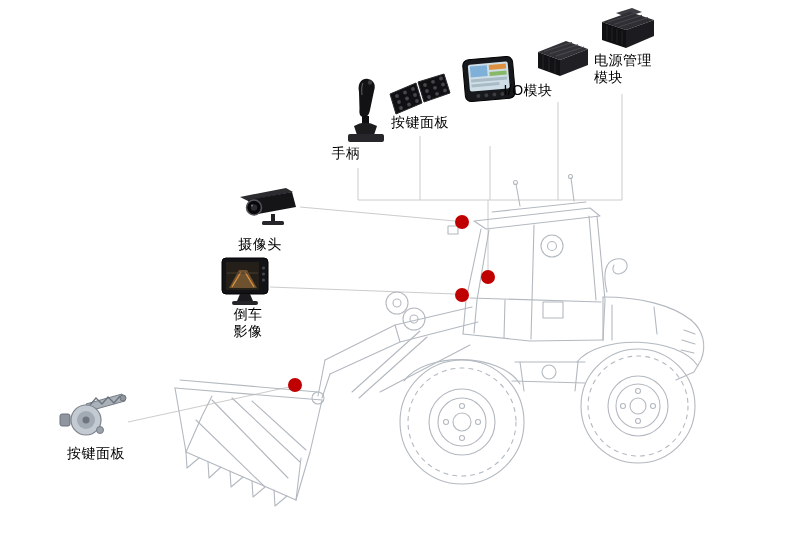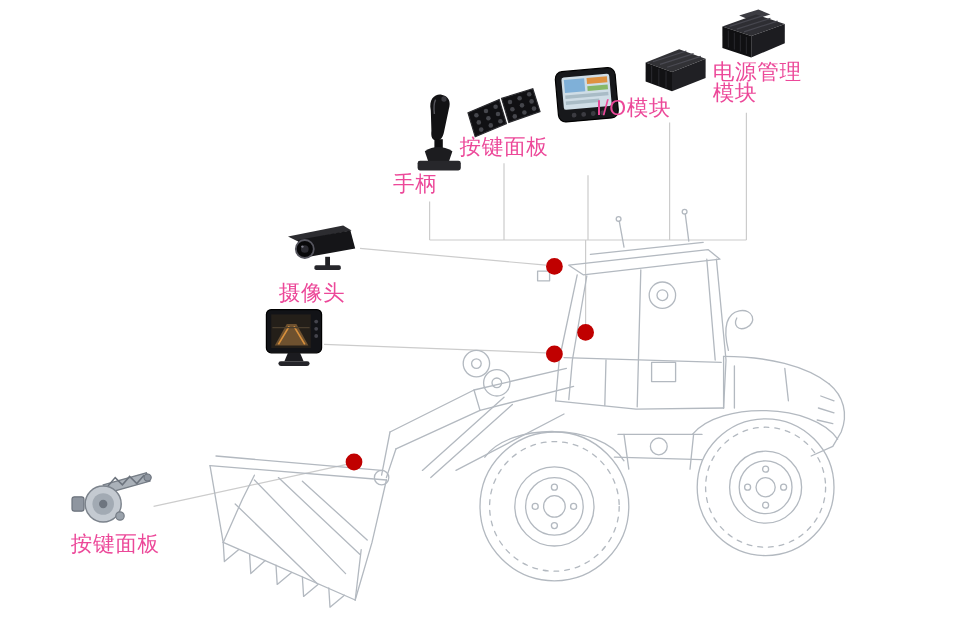--- a/index.html
+++ b/index.html
@@ -1,19 +1,19 @@
 <!DOCTYPE html>
 <html><head>
 <meta charset="utf-8">
 <style>
   html,body{margin:0;padding:0;background:#ffffff;}
   #stage{position:relative;width:800px;height:536px;background:#ffffff;overflow:hidden;
          font-family:"Liberation Sans",sans-serif;}
   #stage svg{position:absolute;left:0;top:0;}
-  .label{position:absolute;font-size:18px;line-height:17px;color:#ec4899;
+  .label{position:absolute;font-size:14px;line-height:17px;color:#000000;
          text-align:center;letter-spacing:0.5px;white-space:nowrap;}
   .label.left{text-align:left;}
 </style>
 </head>
 <body>
 
 <div id="stage">
 
 <svg width="800" height="536" viewBox="0 0 800 536">
 
@@ -226,16 +226,20 @@
 
 <div class="label" style="left:492px;top:82px;width:72px">I/O模块</div>
 
 <div class="label left" style="left:594px;top:52px;width:80px">
   <div>电源管理</div>
   <div>模块</div>
 </div>
 
 <div class="label" style="left:222px;top:236px;width:76px">摄像头</div>
 
+<div class="label" style="left:220px;top:306px;width:56px">
+  <div>倒车</div>
+  <div>影像</div>
+</div>
 
 <div class="label" style="left:46px;top:445px;width:100px">按键面板</div>
 
 </div>
 
 </body></html>

